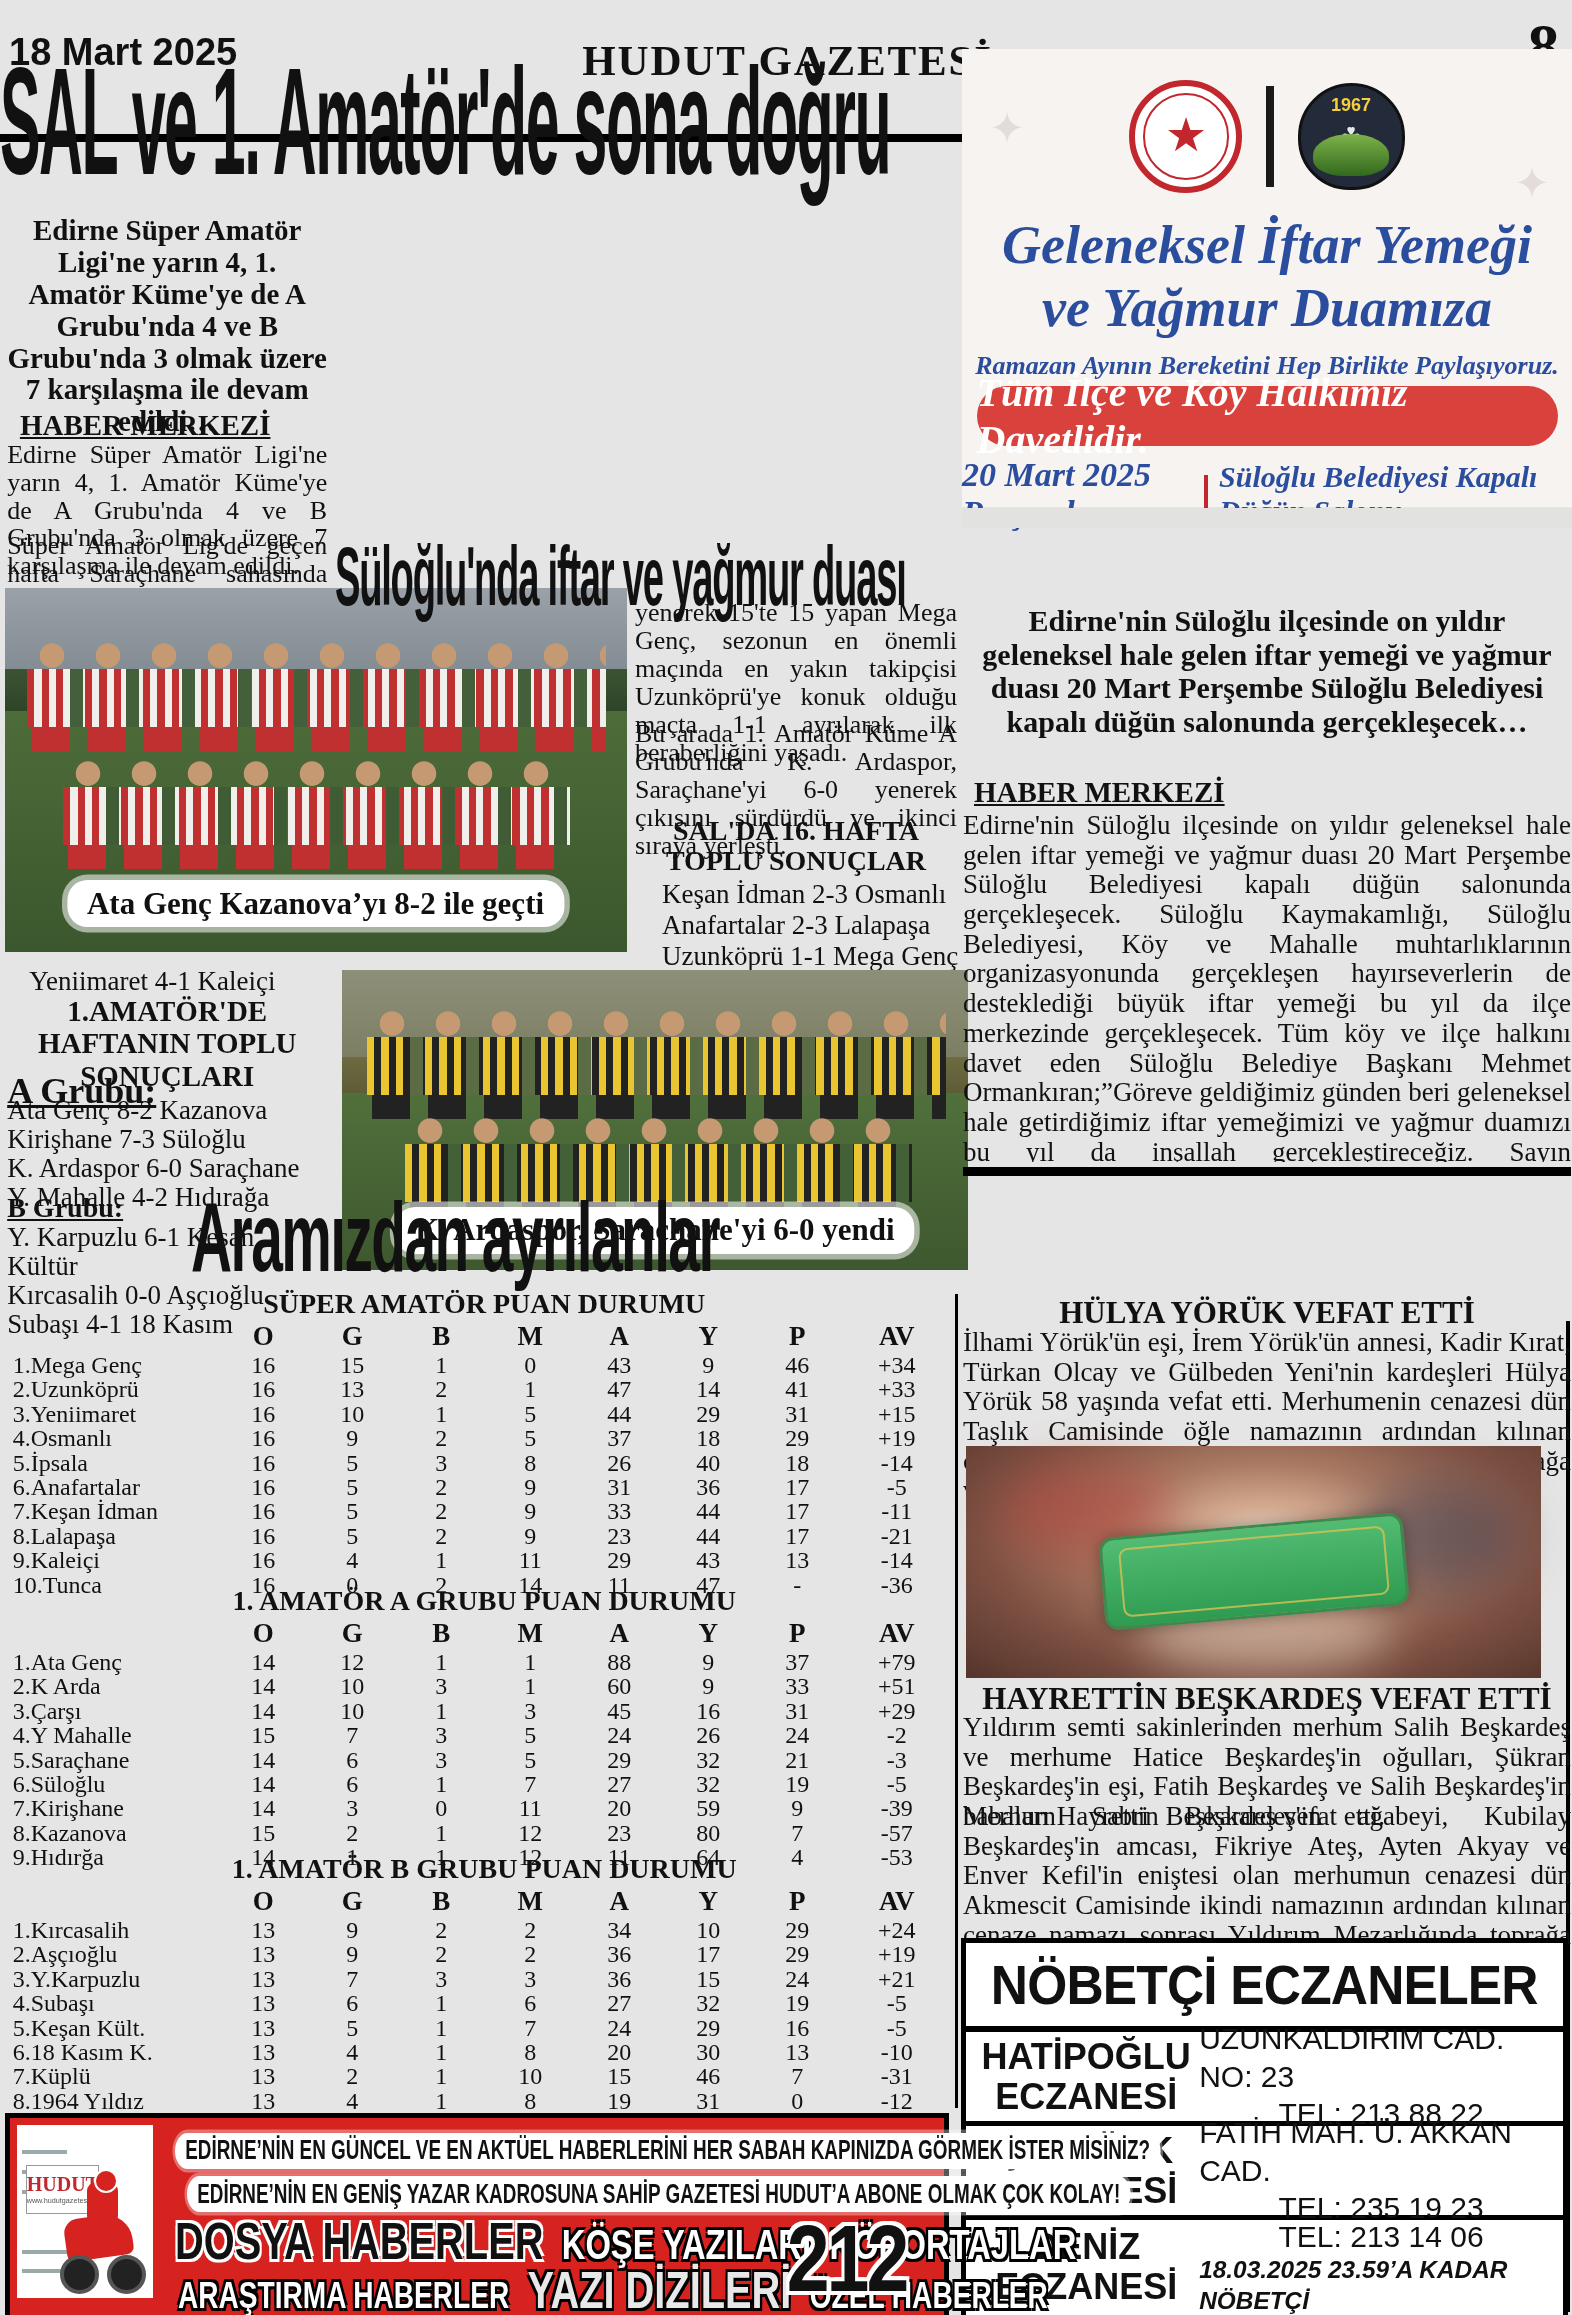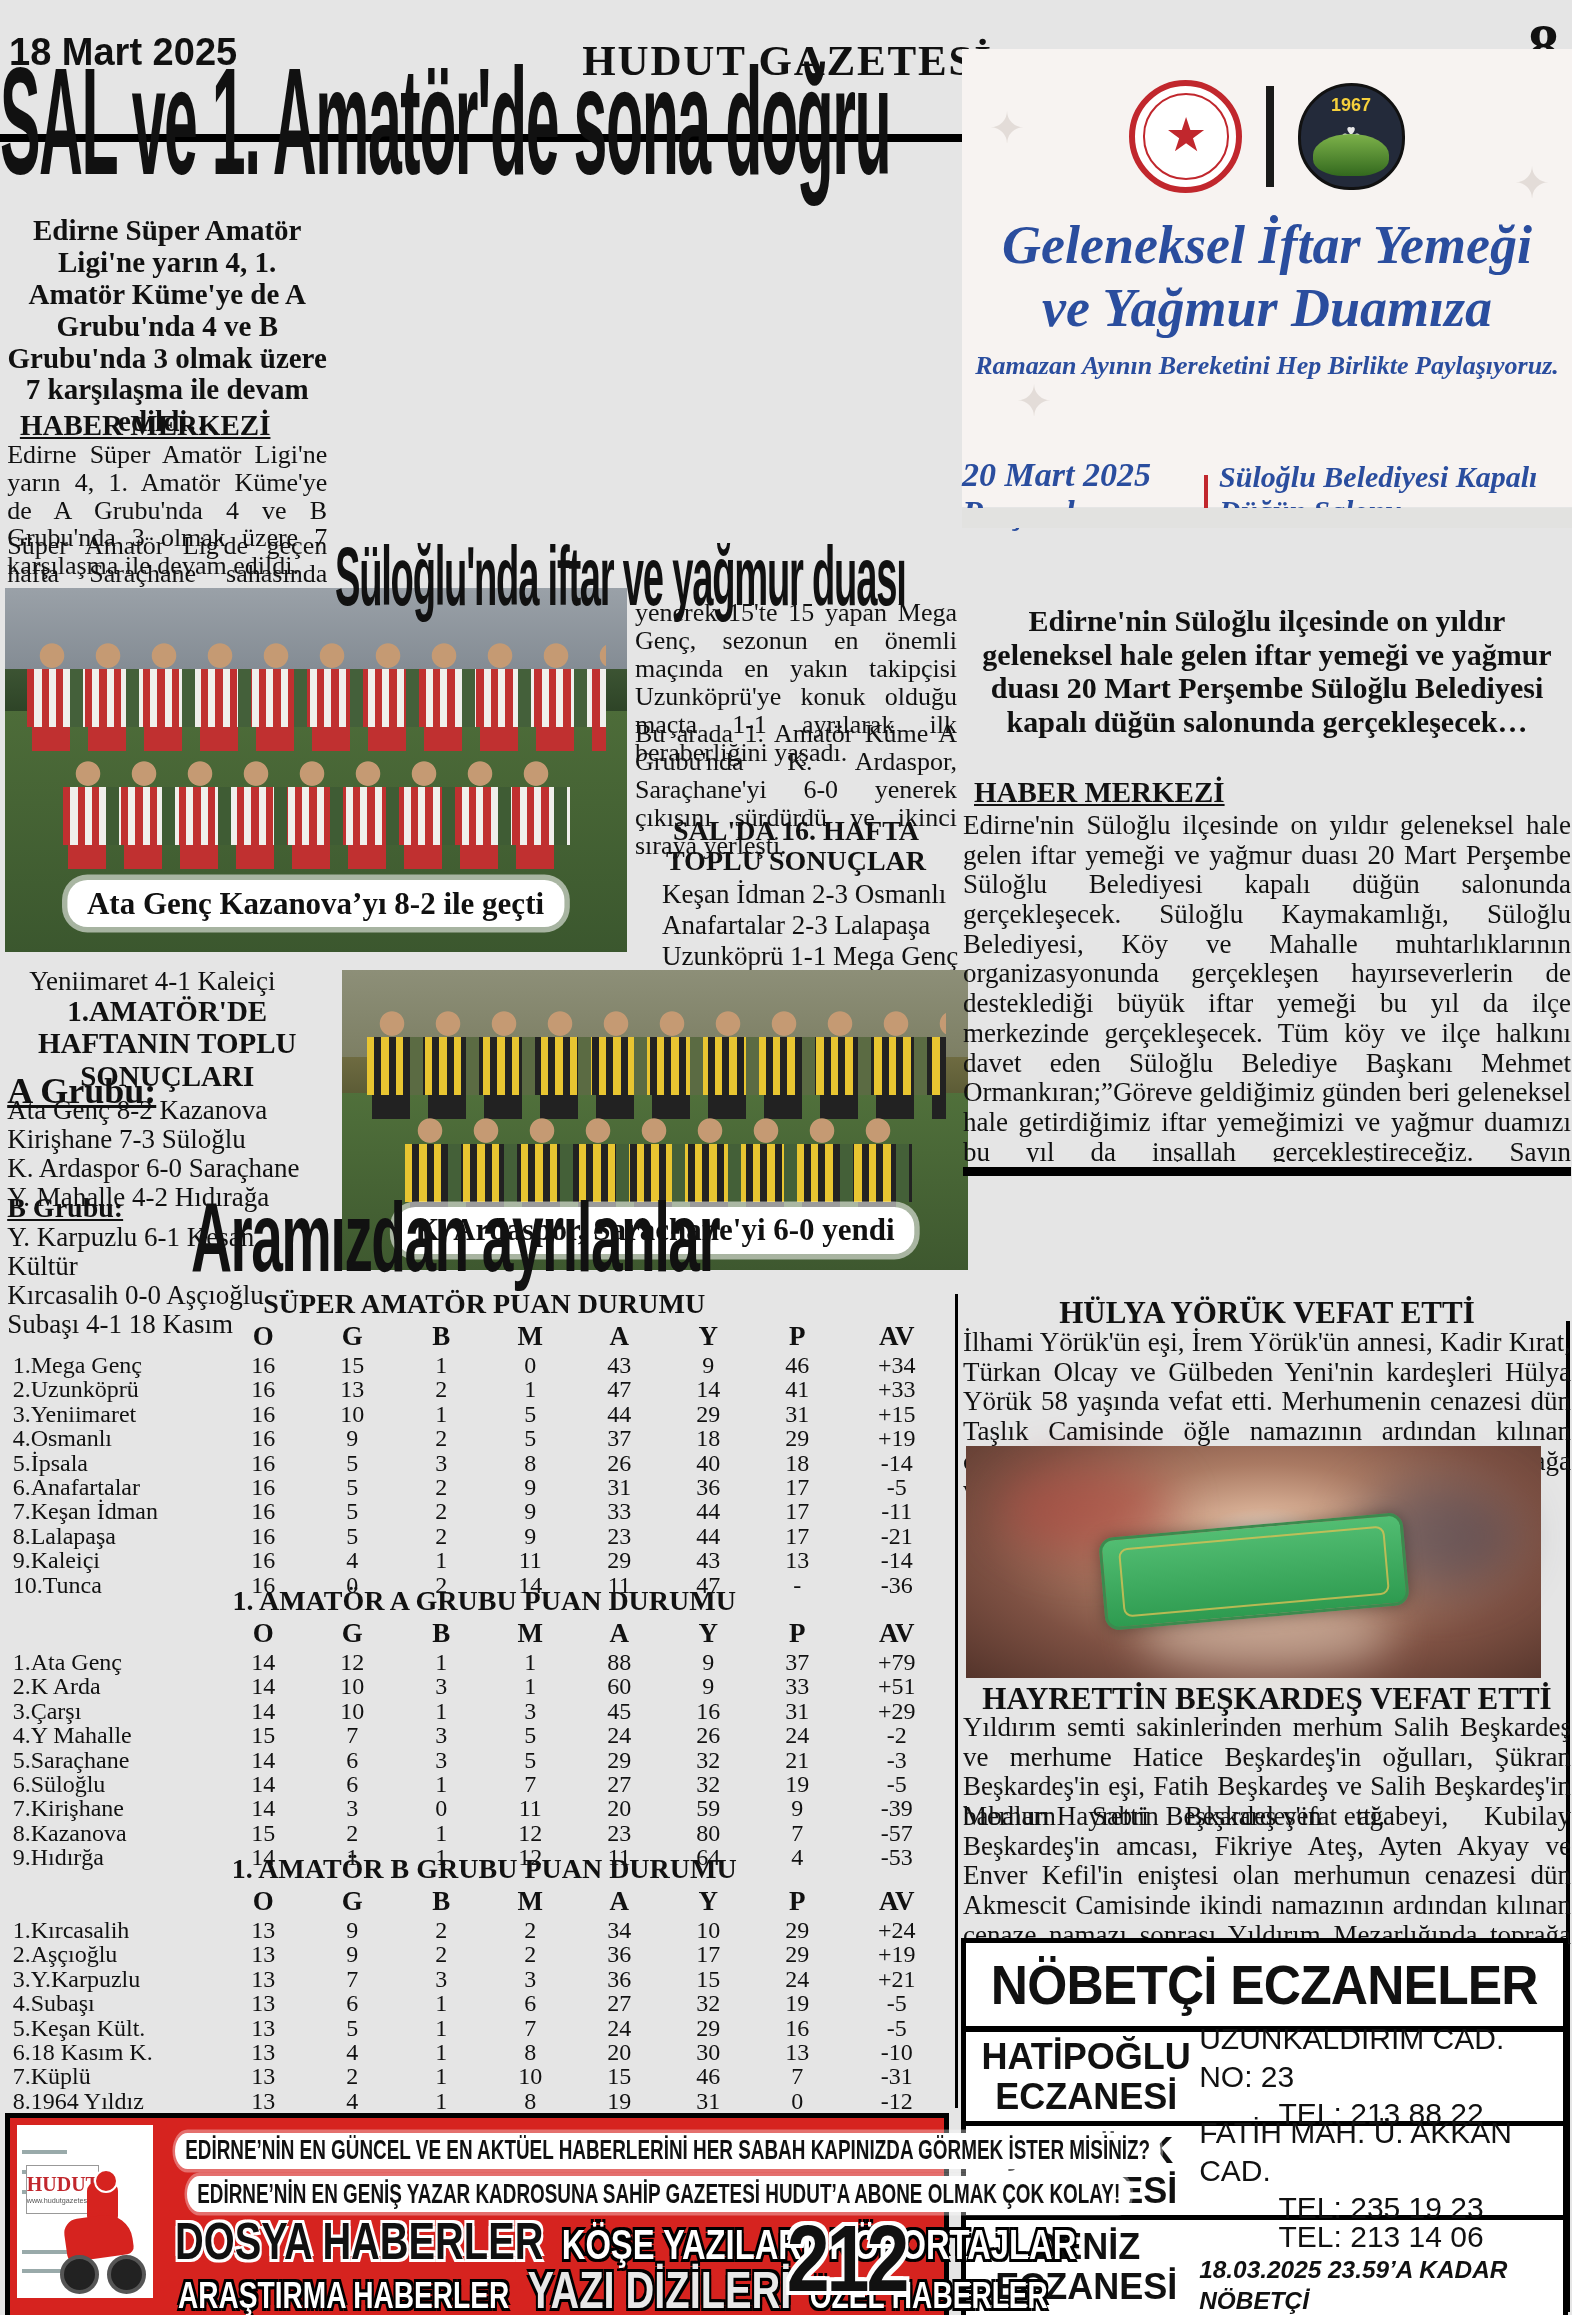--- a/index.html
+++ b/index.html
@@ -626,20 +626,21 @@
       <div id="emb-bar"></div>
       <div id="emb2">
         <div class="yr">1967</div>
           <div class="wheat">☘</div>
           <div class="hill"></div>
       </div>
     </div>
     <div id="ad-t2" class="ad-blue">ve Yağmur Duamıza</div>
     <div id="ad-t1" class="ad-blue">Geleneksel İftar Yemeği</div>
     <div id="ad-sub" class="ad-blue">Ramazan Ayının Bereketini Hep Birlikte Paylaşıyoruz.</div>
+    <div id="ad-pill">Tüm İlçe ve Köy Halkımız Davetlidir.</div>
     <div id="ad-date">
       <span class="d1 ad-blue">20 Mart 2025 Perşembe</span>
       <span class="vbar"></span>
       <span class="d2 ad-blue">Süloğlu Belediyesi Kapalı Düğün Salonu</span>
     </div>
   </div>
   <div class="abs" id="ad-strip"></div>
 
   <div class="abs" id="r-hl"><span class="cond-c" style="--sx:.46">Süloğlu'nda iftar ve yağmur duası</span></div>
   <div class="abs colR ctr" id="r-lead">Edirne'nin Süloğlu ilçesinde on yıldır geleneksel hale gelen iftar yemeği ve yağmur duası 20 Mart Perşembe Süloğlu Belediyesi kapalı düğün salonunda gerçekleşecek…</div>

